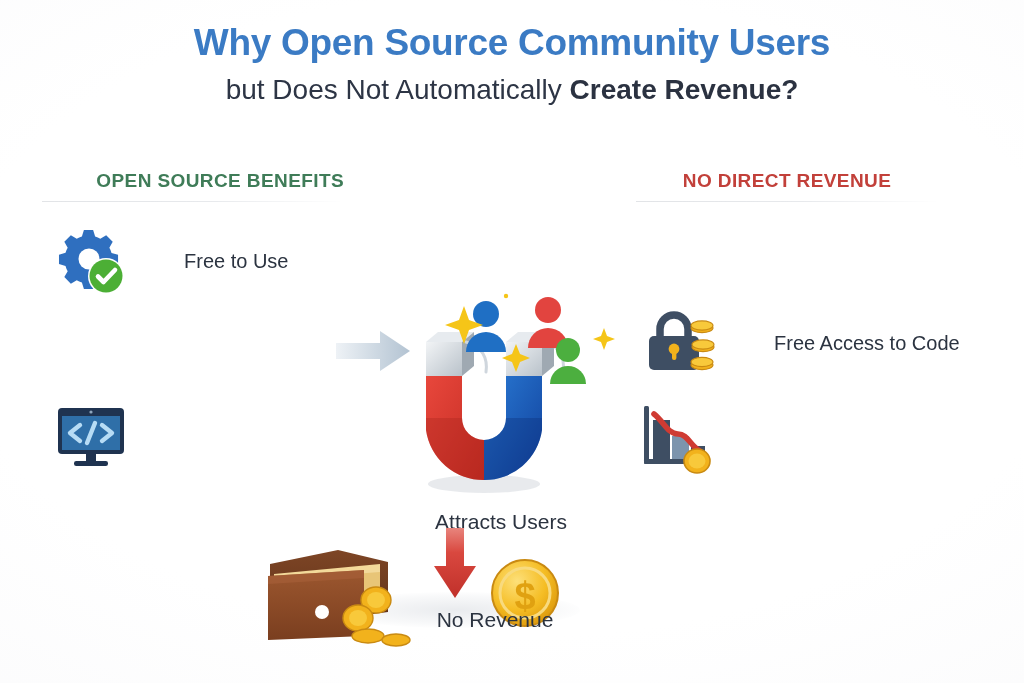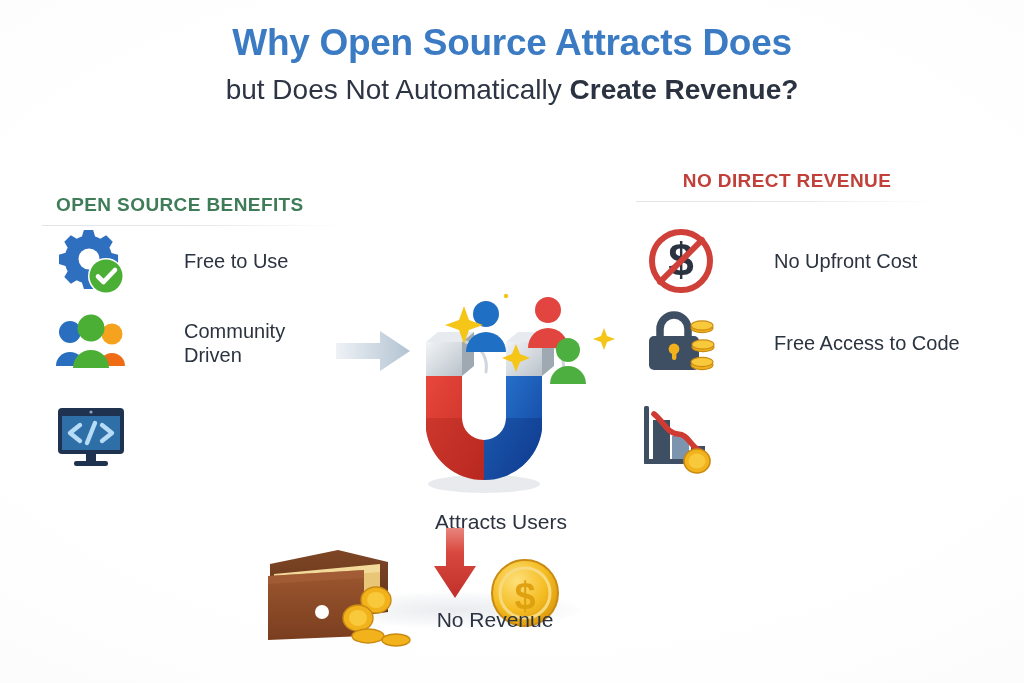--- a/index.html
+++ b/index.html
@@ -58,21 +58,21 @@
     width: 302px;
   }
   .col-header.left  { left: 42px;  top: 170px; }
   .col-header.right { left: 636px; top: 170px; }
   .col-header .ch-text {
     font-size: 19px;
     font-weight: bold;
     letter-spacing: 0.4px;
     white-space: nowrap;
   }
-  .col-header.left  .ch-text { color: #3f7c58; text-align: left; padding-left: 14px; margin-top: 24px; }
+  .col-header.left  .ch-text { color: #3f7c58; text-align: right; padding-left: 14px; }
   .col-header.right .ch-text { color: #c2403a; text-align: center; }
   .col-header .ch-rule {
     margin-top: 9px;
     height: 1px;
     background: linear-gradient(90deg, #e2e4e7 0%, #e7e9ec 55%, rgba(231,233,236,0) 100%);
   }
   .col-header.right .ch-rule {
     background: linear-gradient(90deg, #e2e4e7 0%, #e7e9ec 55%, rgba(231,233,236,0) 100%);
   }
 
@@ -194,21 +194,21 @@
     background: radial-gradient(ellipse at center, rgba(120,132,150,0.16) 0%, rgba(120,132,150,0.05) 55%, rgba(255,255,255,0) 75%);
   }
   svg { display: block; overflow: visible; }
 </style>
 </head>
 <body>
 
 <div class="canvas">
 
   <div class="title-block">
-    <div class="title-main">Why Open Source Attracts Does</div>
+    <div class="title-main">Why Open Source Community Users</div>
     <div class="title-sub"><span>but Does Not Automatically </span><span class="bold">Create Revenue?</span></div>
   </div>
 
   <div class="col-header left">
     <div class="ch-text">OPEN SOURCE BENEFITS</div>
     <div class="ch-rule"></div>
   </div>
 
   <div class="col-header right">
     <div class="ch-text">NO DIRECT REVENUE</div>
@@ -223,60 +223,36 @@
           <circle cx="31" cy="31" r="10.5" fill="#ffffff"></circle>
         </g>
         <circle cx="52" cy="52" r="18" fill="#ffffff"></circle>
         <circle cx="52" cy="52" r="16.5" fill="#4caf35"></circle>
         <path d="M44 52.5 l5.5 5.5 L61 46" fill="none" stroke="#ffffff" stroke-width="4.6" stroke-linecap="round" stroke-linejoin="round"></path>
       </svg>
     </div>
     <div class="flabel">Free to Use</div>
   </div>
 
-  <div class="feature f-left-2">
-    <div class="ficon">
-      <svg viewBox="0 0 74 74" width="74" height="74">
-        <circle cx="16" cy="26" r="11" fill="#2a6fbf"></circle>
-        <path d="M2 60 a14 14 0 0 1 28 0 Z" fill="#2a6fbf"></path>
-        <circle cx="58" cy="28" r="10.5" fill="#f5a21e"></circle>
-        <path d="M45 60 a13 13 0 0 1 26 0 Z" fill="#ef6c15"></path>
-        <circle cx="37" cy="22" r="13.5" fill="#4caf35"></circle>
-        <path d="M19 62 a18 18 0 0 1 36 0 Z" fill="#4caf35"></path>
-      </svg>
-    </div>
-    <div class="flabel">Community
-Driven</div>
-  </div>
 
   <div class="feature f-left-3">
     <div class="ficon">
       <svg viewBox="0 0 74 74" width="74" height="74">
         <rect x="4" y="10" width="66" height="46" rx="4" fill="#1f3350"></rect>
         <rect x="8" y="18" width="58" height="34" fill="#2f6fa8"></rect>
         <circle cx="37" cy="14" r="1.6" fill="#8fa6bd"></circle>
         <path d="M26 27 L16 35 L26 43" fill="none" stroke="#b7dcf5" stroke-width="4.4" stroke-linecap="round" stroke-linejoin="round"></path>
         <path d="M48 27 L58 35 L48 43" fill="none" stroke="#b7dcf5" stroke-width="4.4" stroke-linecap="round" stroke-linejoin="round"></path>
         <path d="M41 25 L33 45" fill="none" stroke="#b7dcf5" stroke-width="4.4" stroke-linecap="round"></path>
         <rect x="32" y="56" width="10" height="8" fill="#1f3350"></rect>
         <rect x="20" y="63" width="34" height="5" rx="2.2" fill="#1f3350"></rect>
       </svg>
     </div>
   </div>
 
-  <div class="feature f-right-1">
-    <div class="ficon">
-      <svg viewBox="0 0 74 74" width="74" height="74">
-        <text x="37" y="52" font-family="Liberation Sans, sans-serif" font-size="46" font-weight="bold" fill="#2b3340" text-anchor="middle">$</text>
-        <circle cx="37" cy="37" r="29" fill="none" stroke="#cf4038" stroke-width="6"></circle>
-        <line x1="16" y1="58" x2="58" y2="16" stroke="#cf4038" stroke-width="6" stroke-linecap="round"></line>
-      </svg>
-    </div>
-    <div class="flabel">No Upfront Cost</div>
-  </div>
 
   <div class="feature f-right-2">
     <div class="ficon">
       <svg viewBox="0 0 74 74" width="74" height="74">
         <path d="M16 30 v-7 a14 14 0 0 1 28 0 v7" fill="none" stroke="#3e4e63" stroke-width="7.5" stroke-linecap="round"></path>
         <rect x="5" y="30" width="50" height="34" rx="5" fill="#3e4e63"></rect>
         <circle cx="30" cy="43" r="5.4" fill="#f2b21c"></circle>
         <rect x="28" y="45" width="4.4" height="9" rx="2" fill="#f2b21c"></rect>
         <g>
           <ellipse cx="58" cy="22" rx="11" ry="4.6" fill="#f2b21c" stroke="#c98a12" stroke-width="1.1"></ellipse>

